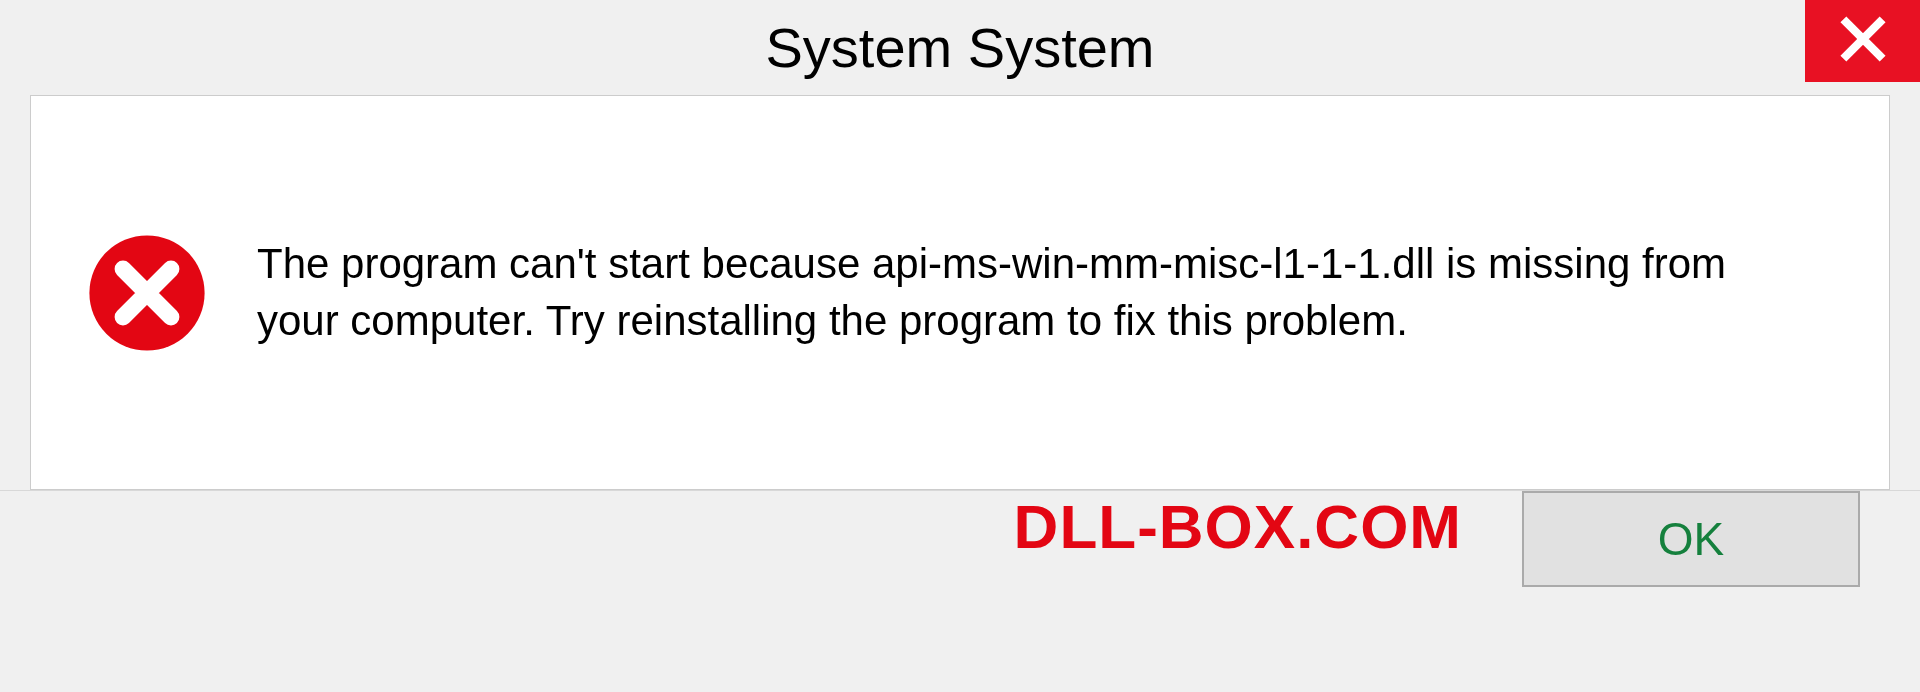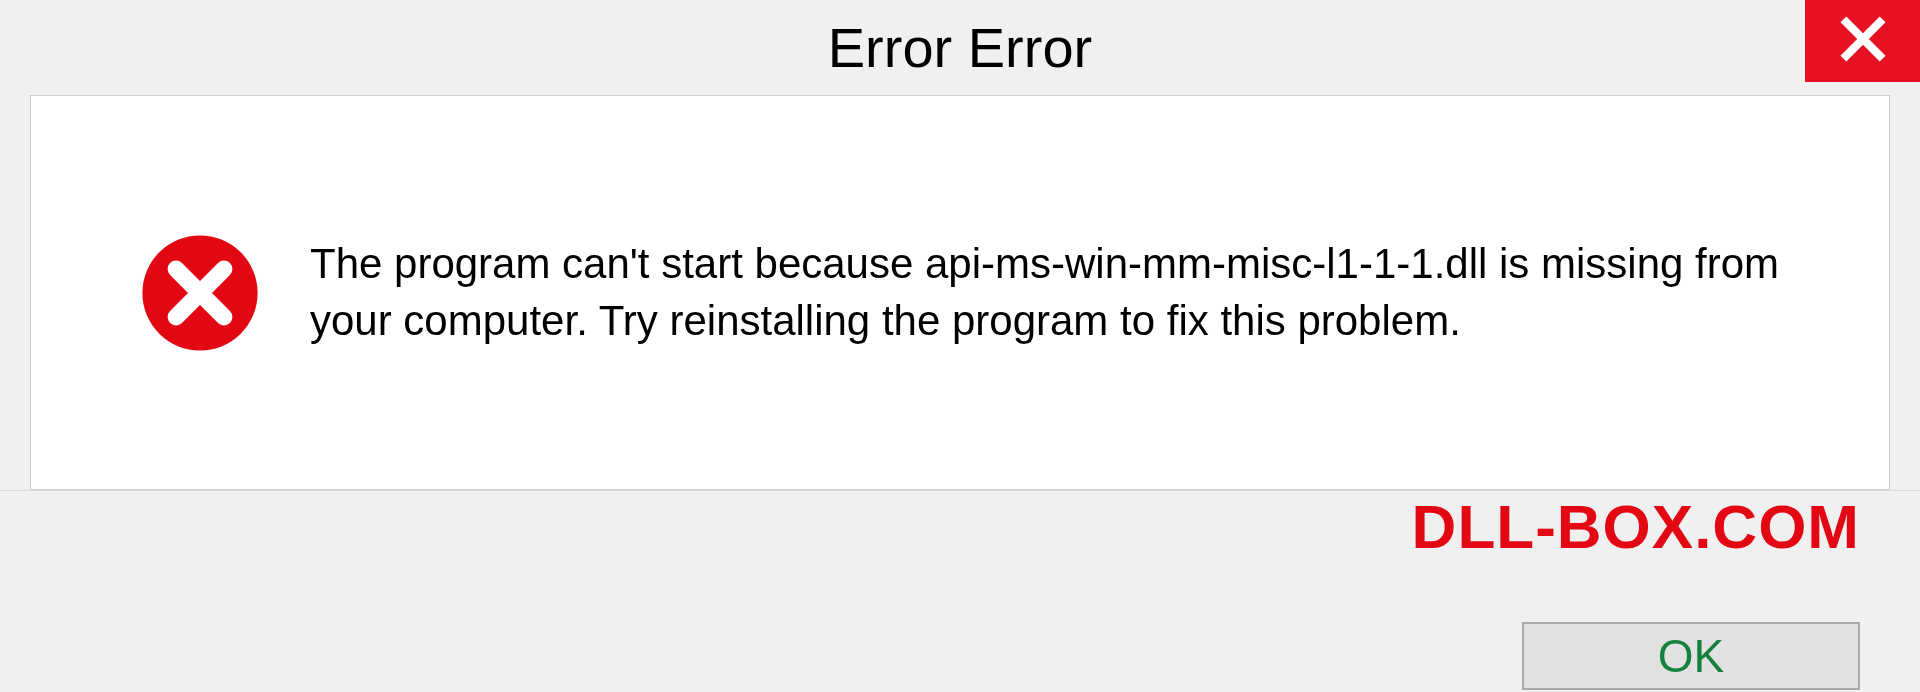--- a/index.html
+++ b/index.html
@@ -44,49 +44,48 @@
       width: 50px;
       height: 50px;
     }
     .content-area {
       margin: 0 30px;
       background: #ffffff;
       border: 1px solid #cccccc;
       height: 395px;
       display: flex;
       align-items: center;
-      padding: 0 60px 0 109px;
+      padding: 0 60px 0 56px;
       gap: 50px;
     }
     .error-icon-wrap {
       flex: 0 0 auto;
     }
     .error-icon-wrap svg {
       width: 120px;
       height: 120px;
       display: block;
     }
     .error-message {
       font-size: 42px;
       line-height: 1.35;
       color: #000;
       font-weight: 400;
       max-width: 1500px;
     }
     .footer-area {
       height: 200px;
       display: flex;
-      align-items: flex-end;
+      align-items: flex-start;
       justify-content: flex-end;
       padding: 0 60px;
       gap: 60px;
       border-top: 1px solid #d8d8d8;
       margin-top: 0;
       position: relative;
-      flex-direction: column;
     }
     .watermark {
       font-size: 62px;
       font-weight: 800;
       color: #e30613;
       letter-spacing: 1px;
       font-family: Arial, sans-serif;
     }
     .ok-button {
       width: 338px;
@@ -99,21 +98,21 @@
       align-items: center;
       justify-content: center;
       cursor: pointer;
       font-family: "Segoe UI", Tahoma, sans-serif;
     }
   </style>
 </head>
 <body>
 
 <div class="titlebar">
-  <div class="title-text">Error Error</div>
+  <div class="title-text">System System</div>
   <div class="close-button">
     <span>
       <svg viewBox="0 0 24 24">
         <path d="M4 4 L20 20 M20 4 L4 20" stroke="#ffffff" stroke-width="4" stroke-linecap="square" fill="none"></path>
       </svg>
     </span>
   </div>
 </div>
 
 <div class="content-area">

